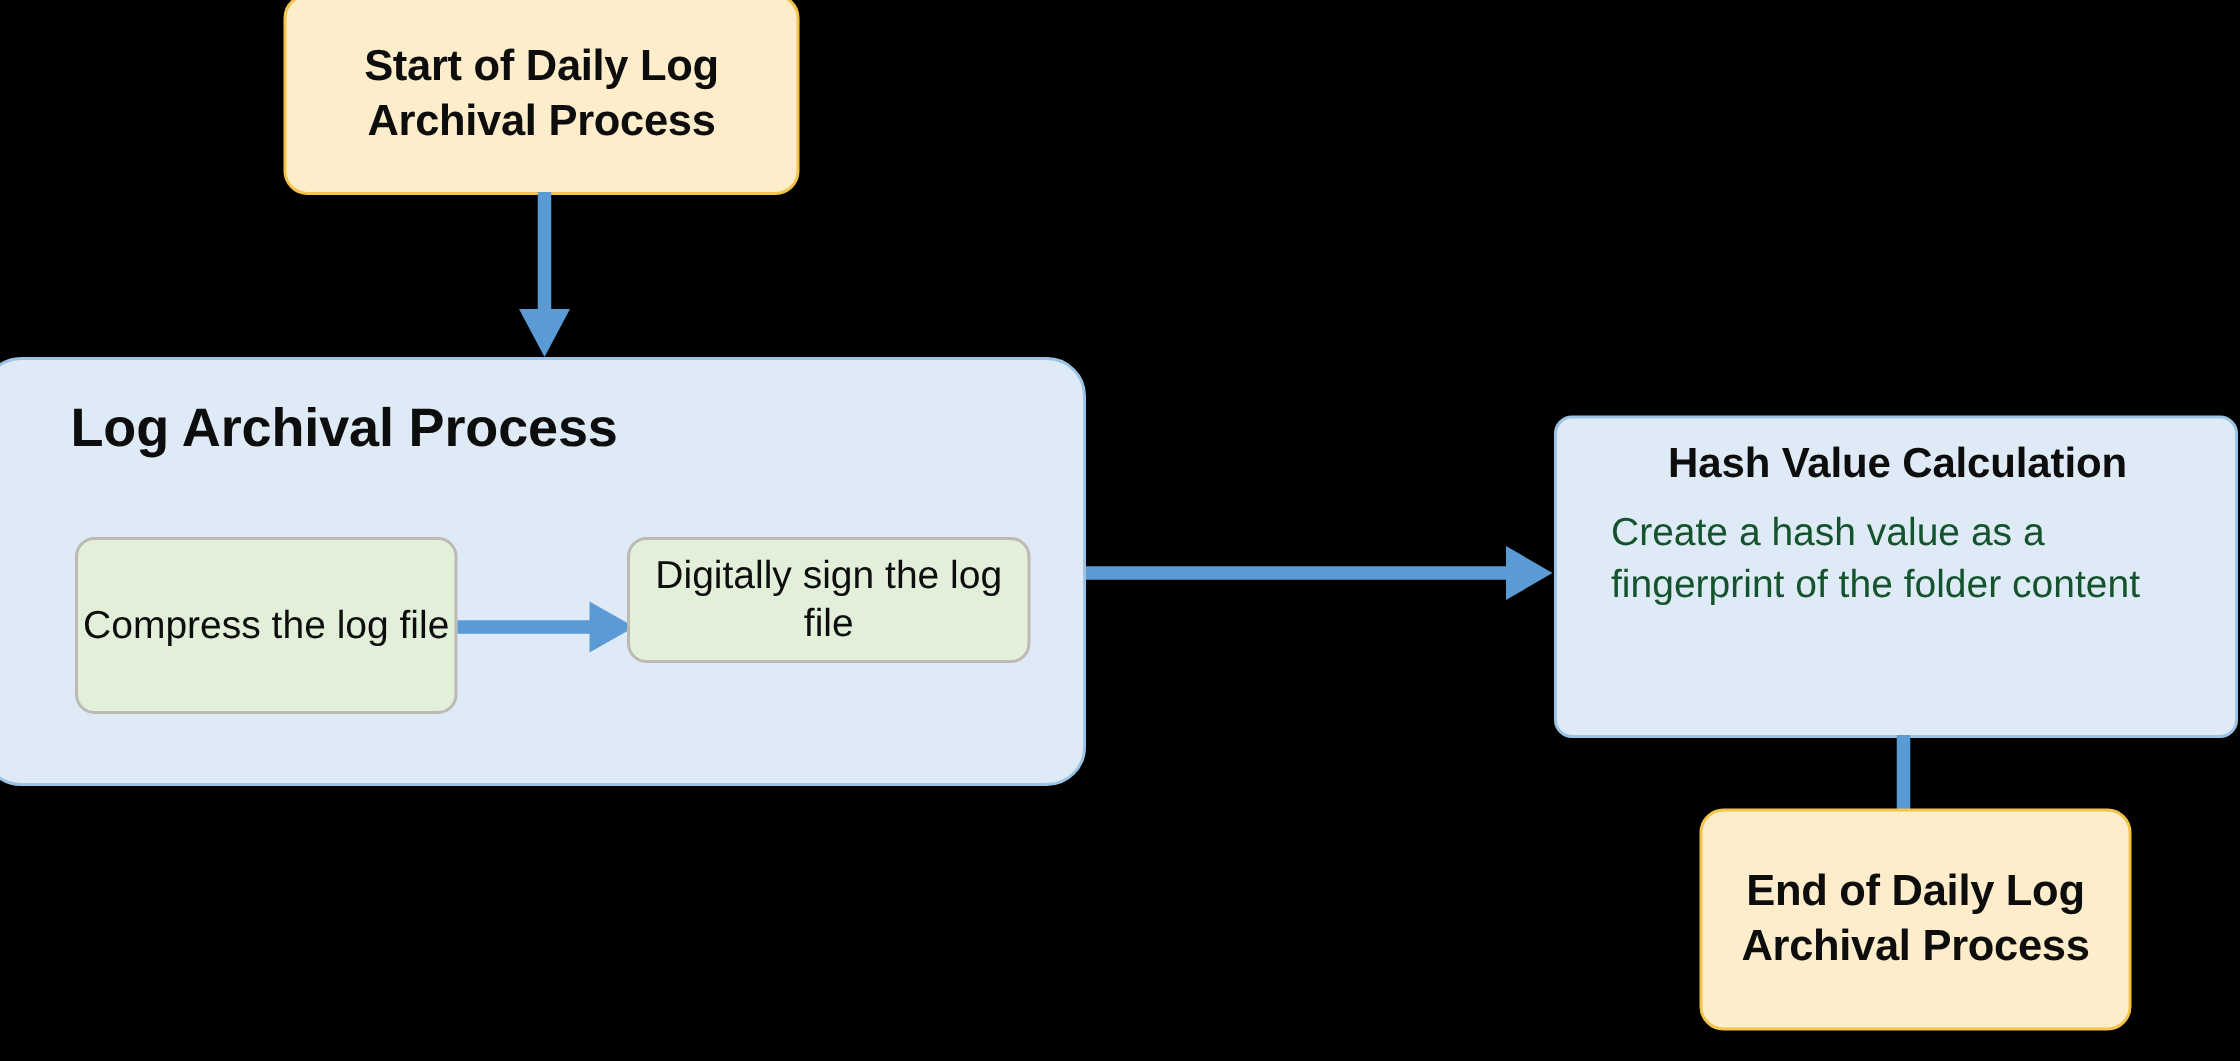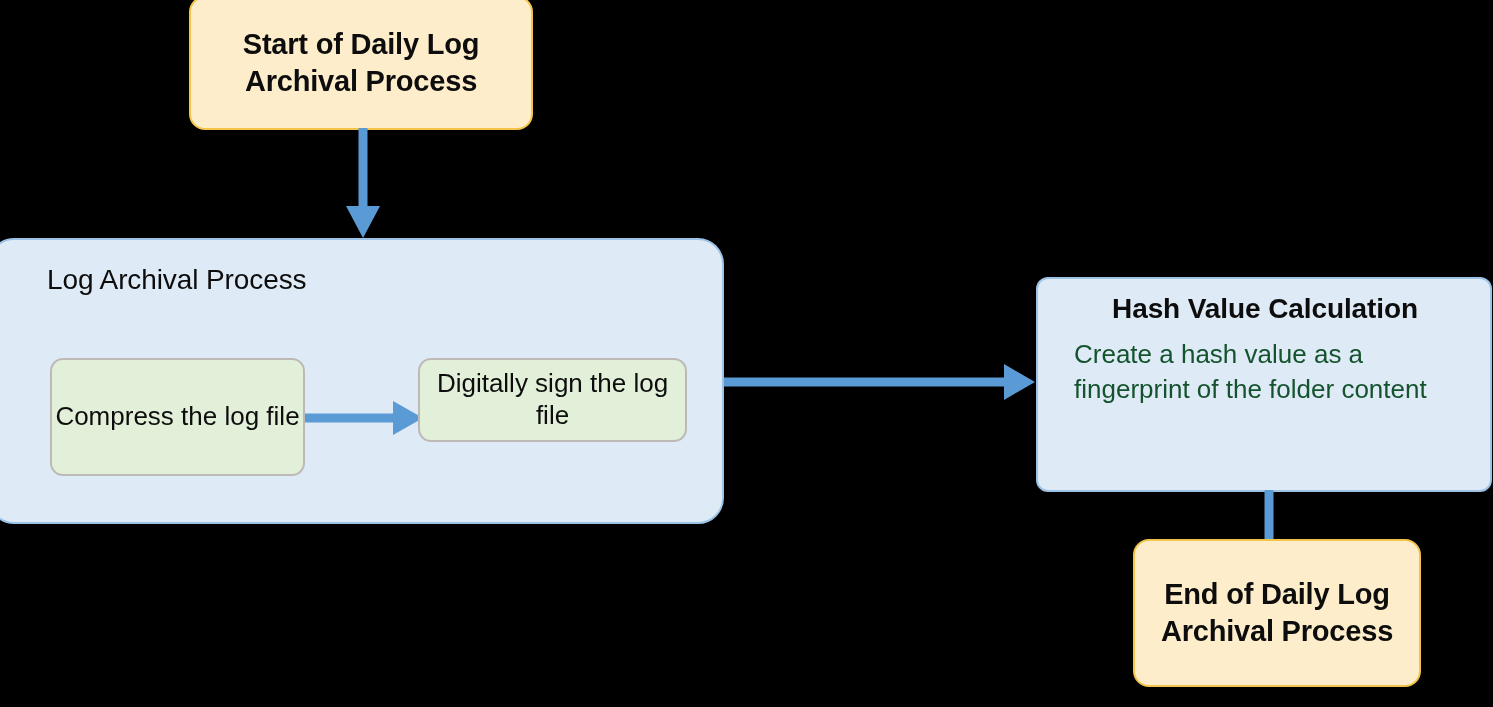--- a/index.html
+++ b/index.html
@@ -38,23 +38,23 @@
   }
 
   
   .group-box {
     background: #DEEAF6;
     border: 2px solid #9CC3E5;
     border-radius: 26px;
   }
   .group-title {
     position: absolute;
-    font-weight: normal;
+    font-weight: bold;
     color: #0D0D0D;
-    font-size: 28px;
+    font-size: 36px;
     letter-spacing: -0.1px;
     white-space: nowrap;
   }
 
   
   .subproc {
     background: #E2EFD9;
     border: 2px solid #BDB9B5;
     border-radius: 13px;
     display: flex;

